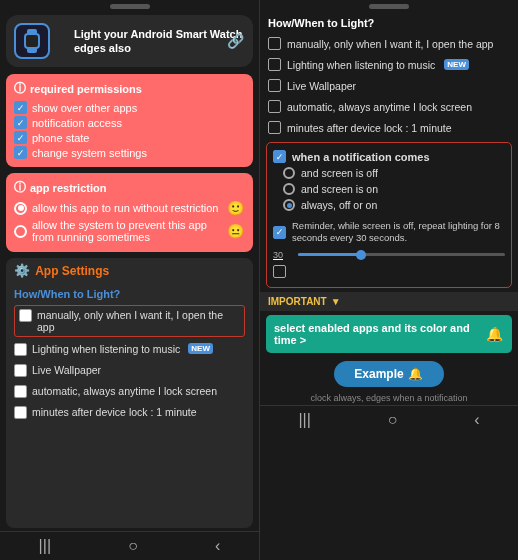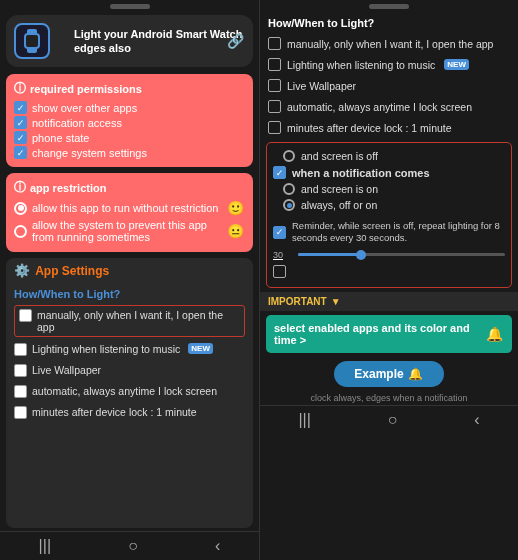--- a/index.html
+++ b/index.html
@@ -596,27 +596,27 @@
   <div class="right-option-row">
     <div class="right-cb"></div>
     <span>automatic, always anytime I lock screen</span>
   </div>
   <div class="right-option-row">
     <div class="right-cb"></div>
     <span>minutes after device lock : 1 minute</span>
   </div>
 
   <div class="notification-box">
+    <div class="notif-row">
+      <div class="right-cb checked"></div>
+      <span style="font-weight:bold;font-size:11px;">when a notification comes</span>
+    </div>
     <div class="notif-row" style="padding-left:10px;">
       <div class="radio-sm"></div>
       <span>and screen is off</span>
-    </div>
-    <div class="notif-row">
-      <div class="right-cb checked"></div>
-      <span style="font-weight:bold;font-size:11px;">when a notification comes</span>
     </div>
     <div class="notif-row" style="padding-left:10px;">
       <div class="radio-sm"></div>
       <span>and screen is on</span>
     </div>
     <div class="notif-row" style="padding-left:10px;">
       <div class="radio-sm sel"></div>
       <span>always, off or on</span>
     </div>
 

